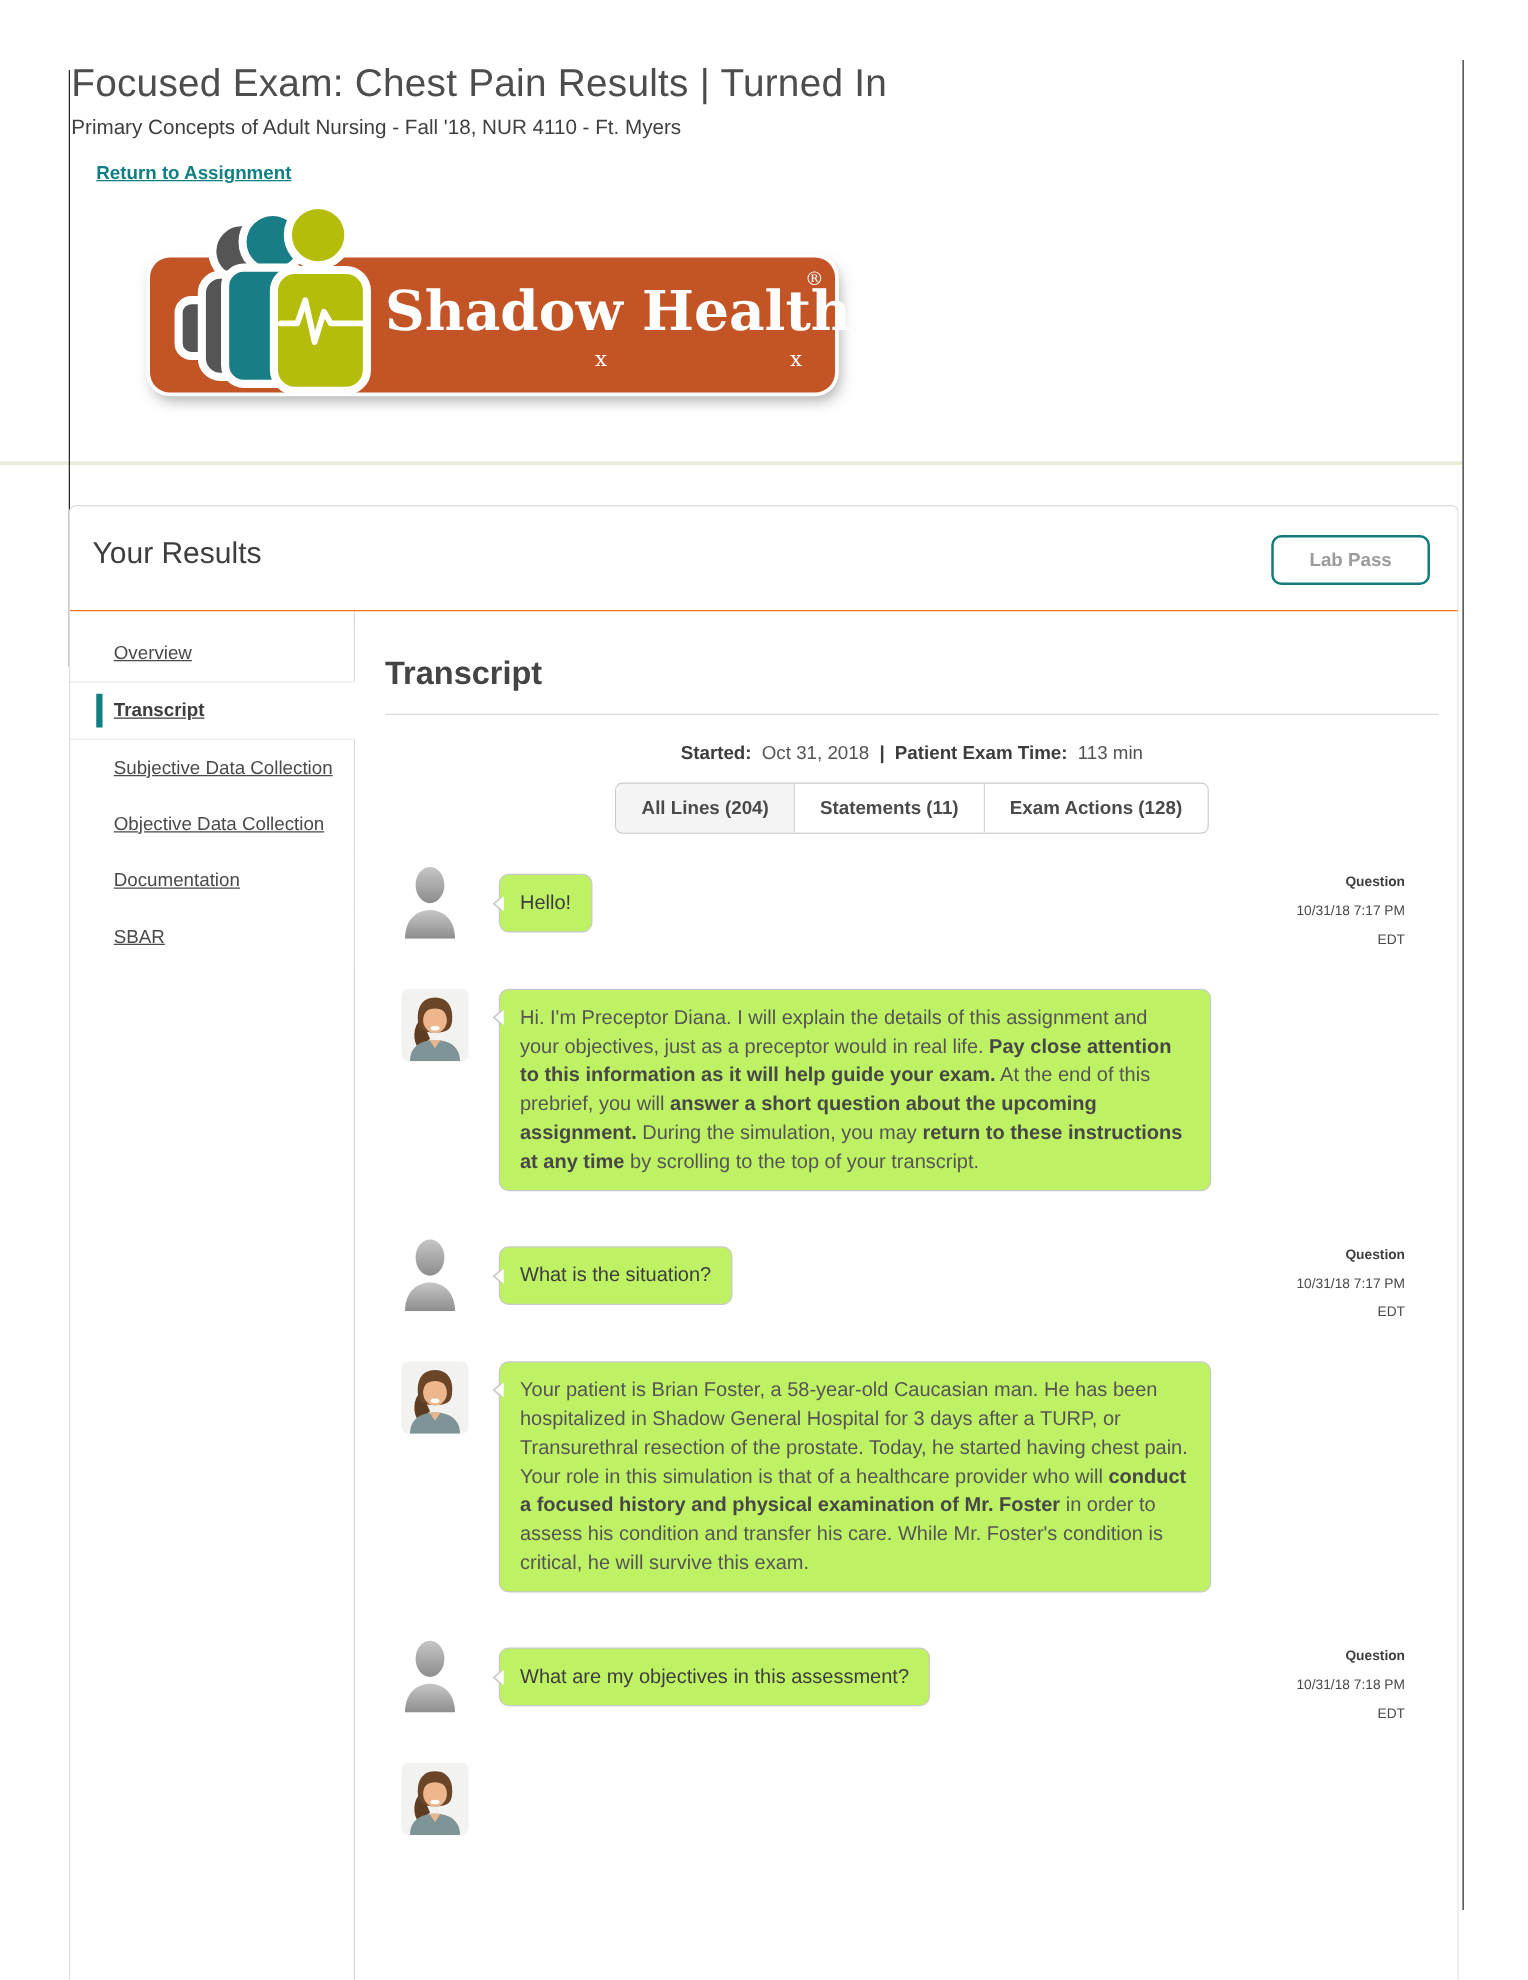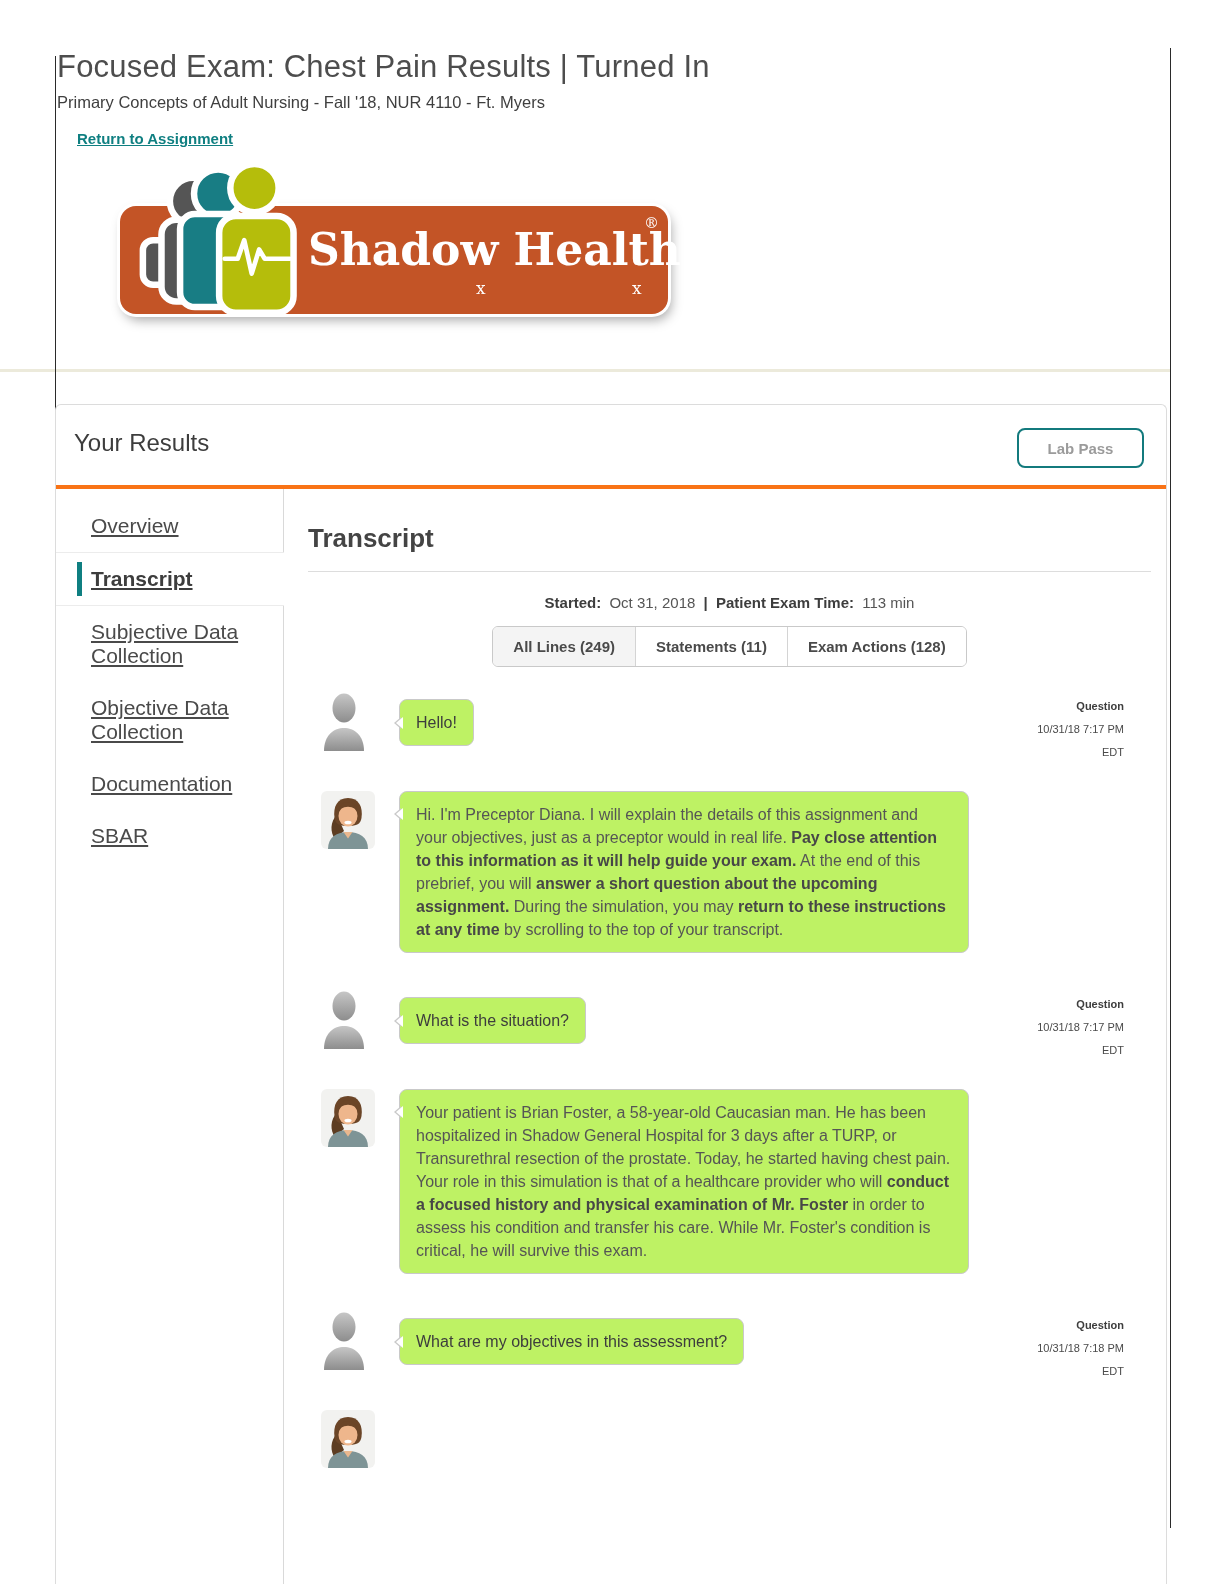--- a/index.html
+++ b/index.html
@@ -27,31 +27,31 @@
                font-weight:600; font-size:44px; color:#ffffff; white-space:nowrap; }
   .logo-reg { position:absolute; left:524px; top:36px; font-size:15px; color:#fff; font-family:"DejaVu Serif", serif; }
   .logo-rx1 { position:absolute; left:356px; top:100px; font-size:17px; color:#fff; font-family:"DejaVu Serif", serif; }
   .logo-rx2 { position:absolute; left:512px; top:100px; font-size:17px; color:#fff; font-family:"DejaVu Serif", serif; }
 
   .cream-divider { margin-top:39px; width:1170px; height:3px; background:#eceadb; }
 
   
   .results-panel { position:absolute; left:55px; top:404px; width:1112px; height:1180px;
                    border:1px solid #dcdcdc; border-bottom:none; border-radius:6px 6px 0 0; background:#fff; }
-  .results-header { position:relative; height:84px; border-bottom:4px solid #f97316; }
+  .results-header { position:relative; height:84px; border-bottom:1px solid #f97316; }
   .results-title { position:absolute; left:18px; top:24px; font-size:24px; font-weight:400; color:#3d3d3d; }
   .lab-pass-btn { position:absolute; right:22px; top:23px; width:127px; height:40px; background:#fff;
                   border:2px solid #137a7d; border-radius:8px; font-family:"Liberation Sans",sans-serif;
                   font-size:15px; font-weight:700; color:#9b9b9b; cursor:pointer; }
 
   .results-body { display:flex; align-items:stretch; height:1095px; }
 
   
   .sidebar { width:228px; flex:0 0 228px; border-right:1px solid #d9d9d9; padding-top:11px; }
-  .side-item { position:relative; display:block; padding:14px 0 14px 35px; font-size:21px; color:#4a4a4a;
+  .side-item { position:relative; display:block; padding:14px 0 14px 35px; font-size:15px; color:#4a4a4a;
                text-decoration:underline; cursor:pointer; background:#fff; }
   .side-item.active { font-weight:700; color:#3d3d3d; margin-right:-1px; z-index:2;
                       border-top:1px solid #ececec; border-bottom:1px solid #ececec; }
   .side-item.active::before { content:""; position:absolute; left:21px; top:9px; bottom:9px; width:5px; background:#0f7f81; }
 
   
   .content { flex:1 1 auto; padding:0 15px 30px 24px; min-width:0; }
   .content-title { margin-top:34px; font-size:26px; font-weight:700; color:#444; }
   .content-hr { margin-top:17px; border:none; border-top:1px solid #ddd; }
   .exam-meta { margin-top:22px; text-align:center; font-size:15px; color:#555; }
@@ -145,21 +145,21 @@
         <div class="exam-meta">
           <span class="b">Started:</span>
           <span>Oct 31, 2018</span>
           <span class="b">|</span>
           <span class="b">Patient Exam Time:</span>
           <span>113 min</span>
         </div>
 
         <div class="tabs-center">
           <div class="tab-group">
-              <button class="tab active">All Lines (249)</button>
+              <button class="tab active">All Lines (204)</button>
               <button class="tab">Statements (11)</button>
               <button class="tab">Exam Actions (128)</button>
             </div>
         </div>
 
         <div class="messages">
             <div class="msg-row student"><div class="avatar"><svg width="46" height="58" viewBox="0 0 46 58">
                   <defs>
                     <linearGradient id="sg" x1="0" y1="0" x2="0" y2="1">
                       <stop offset="0" stop-color="#c6c6c6"></stop>

